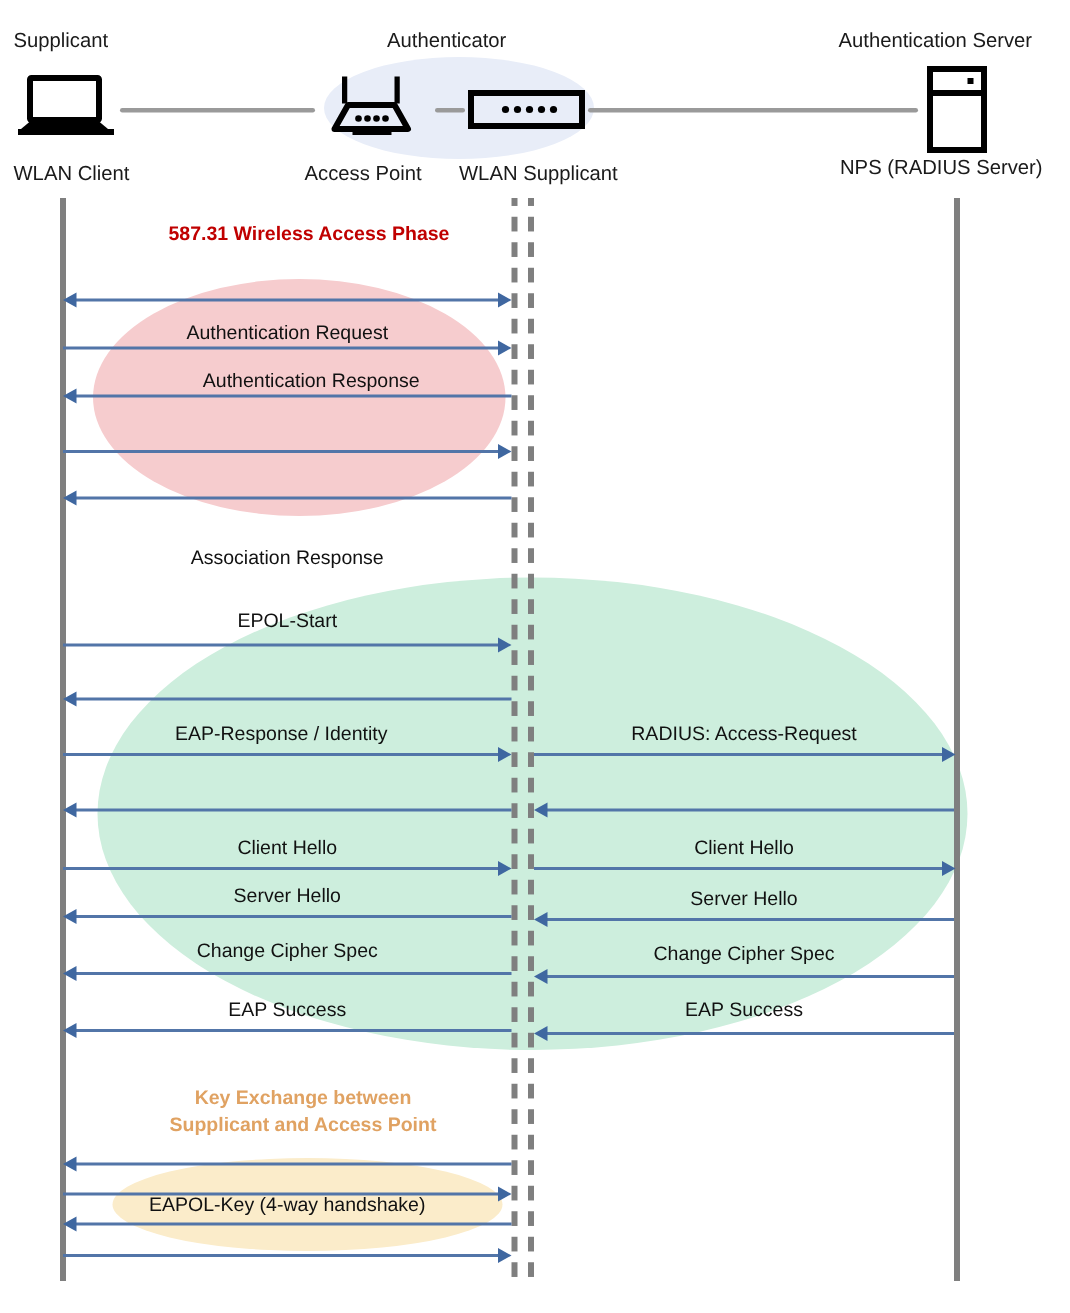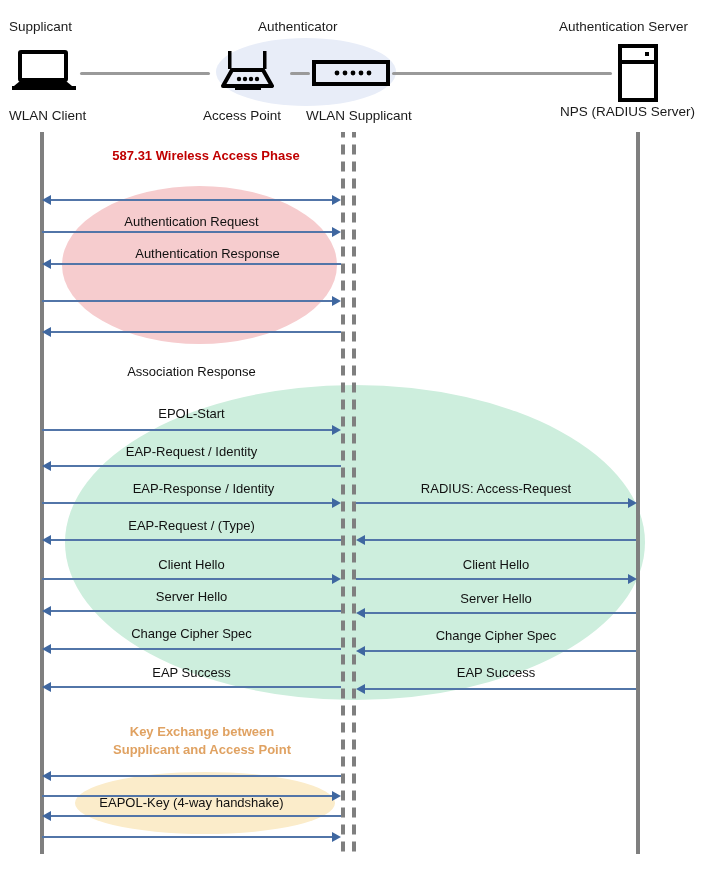--- a/index.html
+++ b/index.html
@@ -125,33 +125,31 @@
 
   <div class="msg-label" style="left:42px;top:328px;width:299px;margin-top:36px;">Association Response</div>
   <div class="arrow-line" style="left:46px;top:331px;width:295px;"></div>
   <div class="ahead ahead-l" style="left:42px;top:327px;"></div>
 
 
   <div class="msg-label" style="left:42px;top:406px;width:299px;">EPOL-Start</div>
   <div class="arrow-line" style="left:42px;top:429px;width:295px;"></div>
   <div class="ahead ahead-r" style="left:332px;top:425px;"></div>
 
-  <div class="msg-label" style="left:42px;top:444px;width:299px;">EAP-Request / Identity</div>
   <div class="arrow-line" style="left:46px;top:465px;width:295px;"></div>
   <div class="ahead ahead-l" style="left:42px;top:461px;"></div>
 
-  <div class="msg-label" style="left:54px;top:481px;width:299px;">EAP-Response / Identity</div>
+  <div class="msg-label" style="left:38px;top:481px;width:299px;">EAP-Response / Identity</div>
   <div class="arrow-line" style="left:42px;top:502px;width:295px;"></div>
   <div class="ahead ahead-r" style="left:332px;top:498px;"></div>
 
   <div class="msg-label" style="left:356px;top:481px;width:280px;">RADIUS: Access-Request</div>
   <div class="arrow-line" style="left:356px;top:502px;width:276px;"></div>
   <div class="ahead ahead-r" style="left:628px;top:498px;"></div>
 
-  <div class="msg-label" style="left:42px;top:518px;width:299px;">EAP-Request / (Type)</div>
   <div class="arrow-line" style="left:46px;top:539px;width:295px;"></div>
   <div class="ahead ahead-l" style="left:42px;top:535px;"></div>
 
   <div class="arrow-line" style="left:360px;top:539px;width:276px;"></div>
   <div class="ahead ahead-l" style="left:356px;top:535px;"></div>
 
   <div class="msg-label" style="left:42px;top:557px;width:299px;">Client Hello</div>
   <div class="arrow-line" style="left:42px;top:578px;width:295px;"></div>
   <div class="ahead ahead-r" style="left:332px;top:574px;"></div>
 

